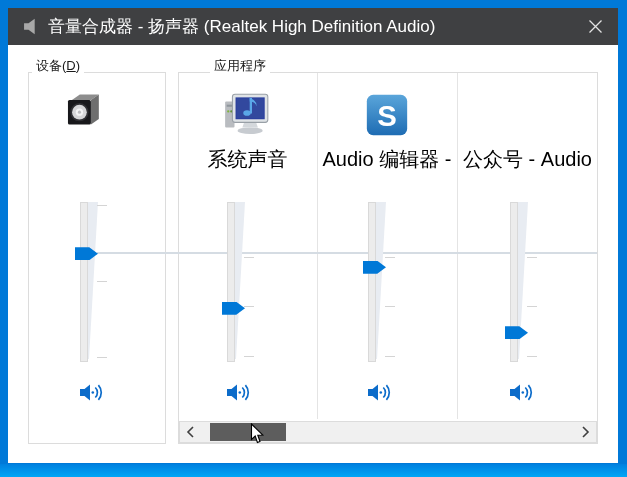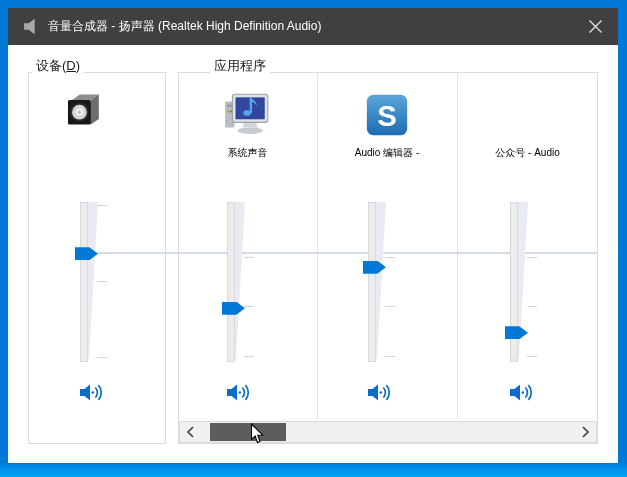--- a/index.html
+++ b/index.html
@@ -3,36 +3,36 @@
 <meta charset="utf-8">
 <style>
   html,body{margin:0;padding:0;background:#cfcfcf;}
   *{box-sizing:border-box;font-family:"Liberation Sans",sans-serif;}
   .frame{position:relative;width:627px;height:477px;background:#0079d8;overflow:hidden;}
   .frame::after{content:"";position:absolute;left:0;bottom:0;width:100%;height:13px;
     background:linear-gradient(180deg,#0080df 0%,#00a6f6 100%);}
   .titlebar{position:absolute;left:8px;top:8px;width:610px;height:37px;background:#3f4042;
     display:flex;align-items:center;z-index:5;}
   .title-icon{margin-left:15px;width:17px;height:17px;flex:0 0 auto;}
-  .title-text{margin-left:8px;color:#ffffff;font-size:12px;white-space:nowrap;}
+  .title-text{margin-left:8px;color:#ffffff;font-size:17px;white-space:nowrap;}
   .close-btn{margin-left:auto;width:46px;height:37px;display:flex;align-items:center;justify-content:center;}
   .content{position:absolute;left:8px;top:45px;width:610px;height:418px;background:#ffffff;z-index:1;}
 
   .groupbox{position:absolute;border:1px solid #dcdcdc;background:transparent;z-index:2;}
   .gb-device{left:28px;top:72px;width:138px;height:372px;}
   .gb-apps{left:178px;top:72px;width:420px;height:372px;}
   .gb-label{position:absolute;top:58px;height:16px;background:#ffffff;padding:0 4px;
     font-size:13px;color:#1a1a1a;line-height:16px;z-index:4;white-space:nowrap;}
   .gbl-device{left:32px;}
   .gbl-apps{left:182px;margin-left:28px;}
   .separator{position:absolute;top:73px;width:1px;height:346px;background:#e4e4e4;z-index:2;}
   .sep-1{left:317px;} .sep-2{left:457px;}
 
   .app-icon{position:absolute;z-index:3;}
-  .name-label{position:absolute;font-size:10px;color:#000;text-align:center;white-space:nowrap;z-index:3;}
+  .name-label{position:absolute;font-size:20px;color:#000;text-align:center;white-space:nowrap;z-index:3;}
   .device-name-row{position:absolute;left:28px;top:146px;width:114px;display:flex;
     align-items:center;justify-content:center;gap:10px;z-index:4;font-size:14px;color:#000;}
   .drop-arrow{width:0;height:0;border-left:4.5px solid transparent;border-right:4.5px solid transparent;
     border-top:5.5px solid #1a1a1a;}
 
   .level-line{position:absolute;left:97px;width:500px;height:2px;background:#d5dce3;z-index:2;}
 
   .slider{position:absolute;top:200px;width:40px;height:170px;z-index:3;}
   .groove{position:absolute;left:8px;top:2px;width:8px;height:160px;background:#ececec;border:1px solid #d9d9d9;}
   .wedge{position:absolute;left:16px;top:2px;width:10px;height:157px;background:#e8ecf2;

